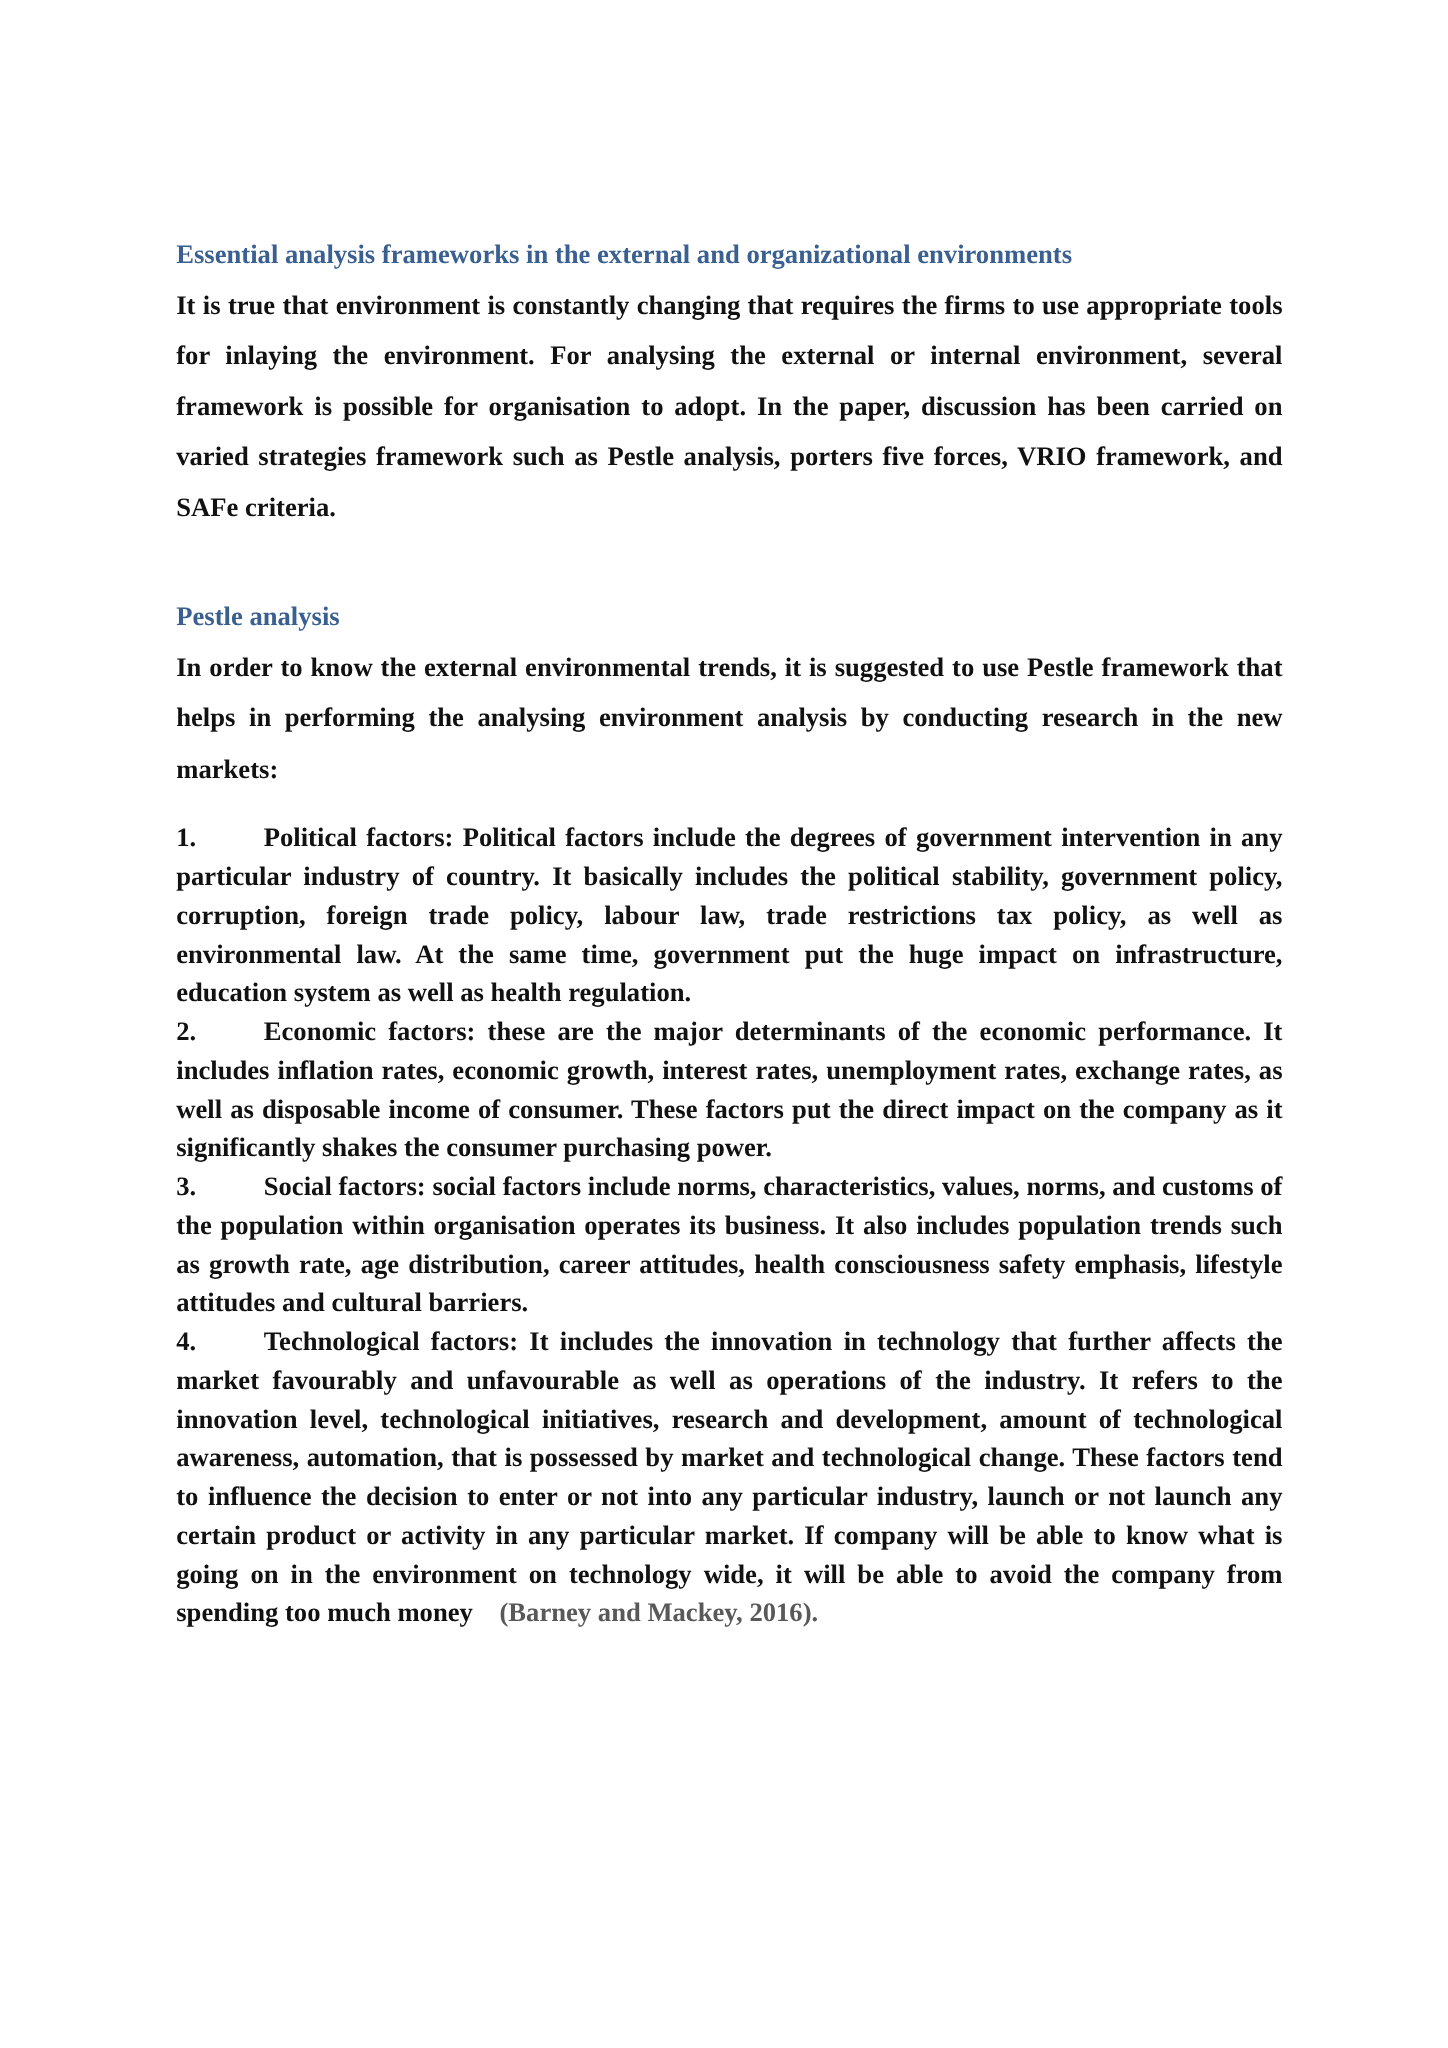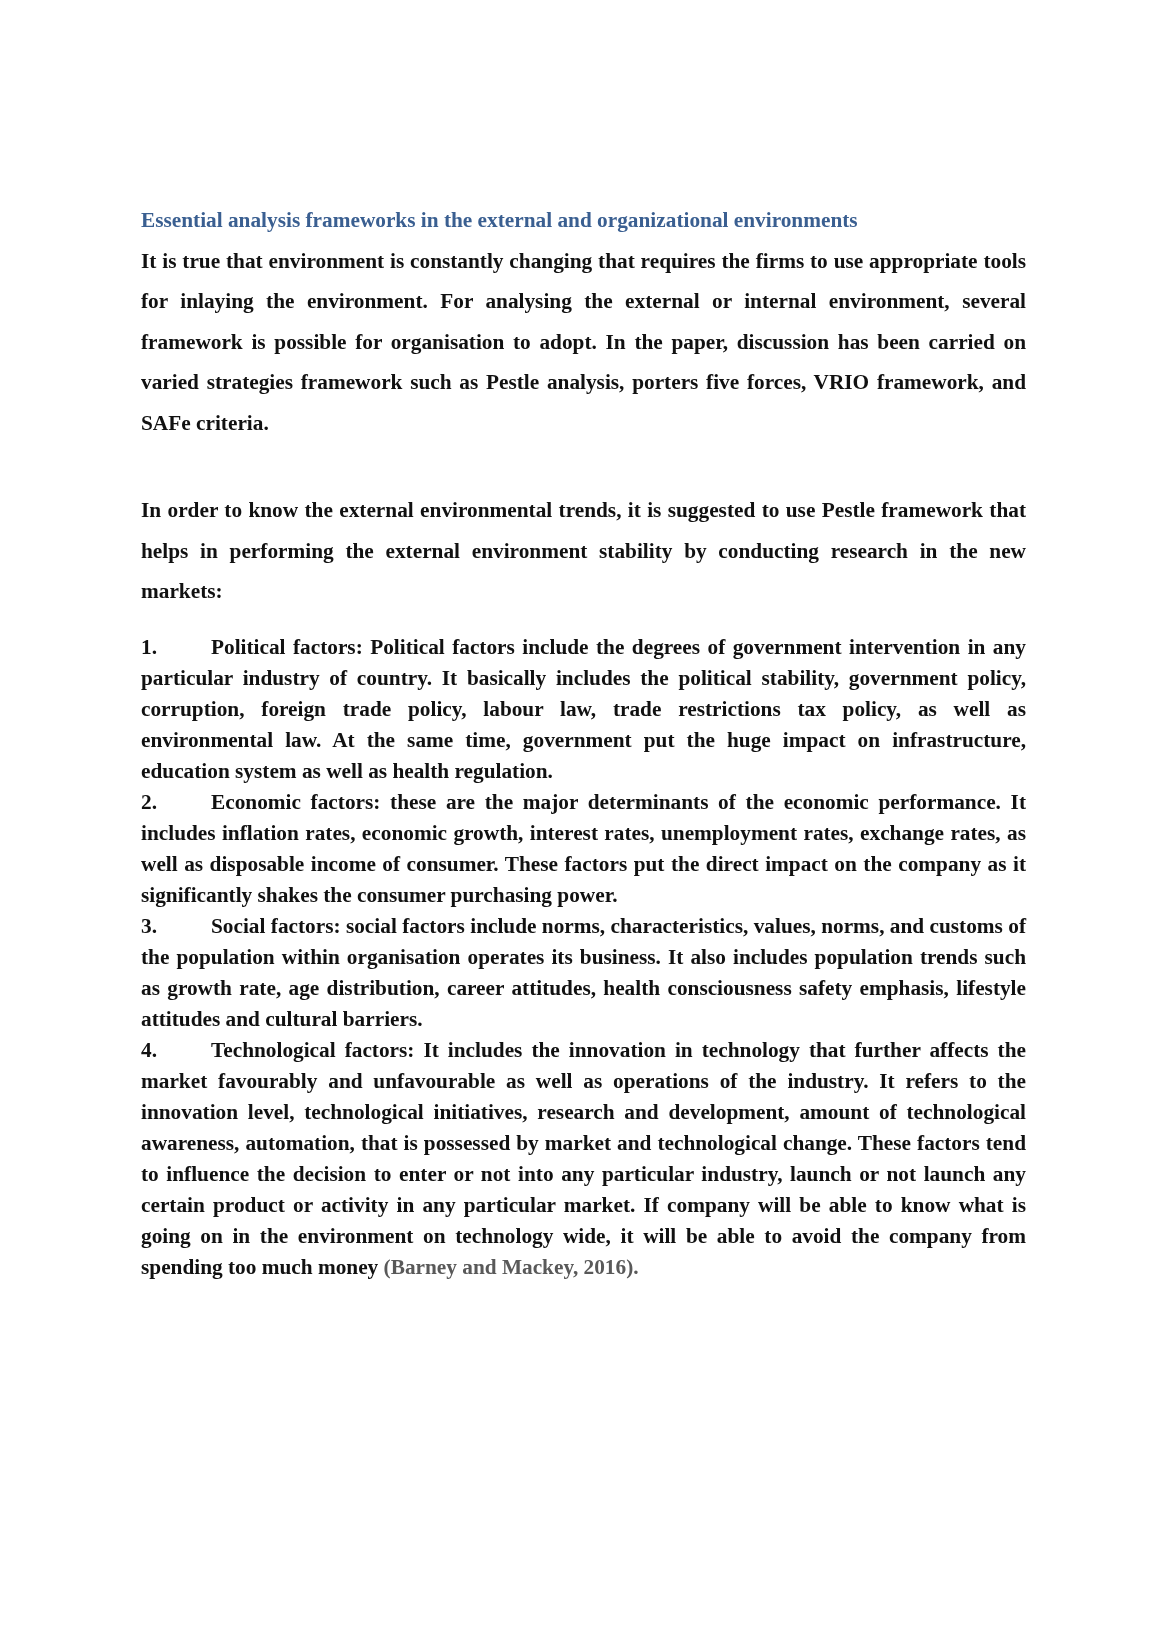--- a/index.html
+++ b/index.html
@@ -1,41 +1,42 @@
 <!DOCTYPE html>
 <html><head>
 <meta charset="utf-8">
 <style>
   html, body { margin: 0; padding: 0; background: #ffffff; }
   body { width: 1158px; height: 1638px; position: relative; overflow: hidden; }
   .page {
-    position: absolute; left: 141px; top: 200px; width: 885px;
+    position: absolute; left: 141px; top: 183px; width: 885px;
     font-family: "Liberation Serif", serif; font-size: 21.3px; color: #111111;
   }
   .heading {
     font-family: "Liberation Serif", serif; font-weight: bold;
     color: #3a5f91; font-size: 21.3px; line-height: 40.5px; margin: 0;
   }
   p { margin: 0; line-height: 40.5px; text-align: justify; font-weight: bold; }
   .gap { height: 47px; }
   .gap-small { height: 20px; }
   .li { margin: 0; line-height: 31px; text-align: justify; }
   .num { display: inline-block; width: 70px; }
-  .cite { color: #595959; }
+  .cite { color: #595959; margin-left: 16px; }
 </style>
 </head>
 <body>
 
 <div class="page">
   <h2 class="heading">Essential analysis frameworks in the external and organizational environments</h2>
   <p>It is true that environment is constantly changing that requires the firms to use appropriate tools for inlaying the environment. For analysing the external or internal environment, several framework is possible for organisation to adopt. In the paper, discussion has been carried on varied strategies framework such as Pestle analysis, porters five forces, VRIO framework, and SAFe criteria.</p>
 
   <div class="gap"></div>
 
-  <p>In order to know the external environmental trends, it is suggested to use Pestle framework that helps in performing the external environment stability by conducting research in the new markets:</p>
+  <h2 class="heading">Pestle analysis</h2>
+  <p>In order to know the external environmental trends, it is suggested to use Pestle framework that helps in performing the analysing environment analysis by conducting research in the new markets:</p>
 
   <div class="gap-small"></div>
 
   <div>
     <p class="li"><span class="num">1.</span><span>Political factors: Political factors include the degrees of government intervention in any particular industry of country. It basically includes the political stability, government policy, corruption, foreign trade policy, labour law, trade restrictions tax policy, as well as environmental law. At the same time, government put the huge impact on infrastructure, education system as well as health regulation.</span></p>
     <p class="li"><span class="num">2.</span><span>Economic factors: these are the major determinants of the economic performance. It includes inflation rates, economic growth, interest rates, unemployment rates, exchange rates, as well as disposable income of consumer. These factors put the direct impact on the company as it significantly shakes the consumer purchasing power.</span></p>
     <p class="li"><span class="num">3.</span><span>Social factors: social factors include norms, characteristics, values, norms, and customs of the population within organisation operates its business. It also includes population trends such as growth rate, age distribution, career attitudes, health consciousness safety emphasis, lifestyle attitudes and cultural barriers.</span></p>
     <p class="li" style="text-align-last:left"><span class="num">4.</span><span>Technological factors: It includes the innovation in technology that further affects the market favourably and unfavourable as well as operations of the industry. It refers to the innovation level, technological initiatives, research and development, amount of technological awareness, automation, that is possessed by market and technological change. These factors tend to influence the decision to enter or not into any particular industry, launch or not launch any certain product or activity in any particular market. If company will be able to know what is going on in the environment on technology wide, it will be able to avoid the company from spending too much money</span> <span class="cite">(Barney and Mackey, 2016).</span></p>
   </div>
 </div>

